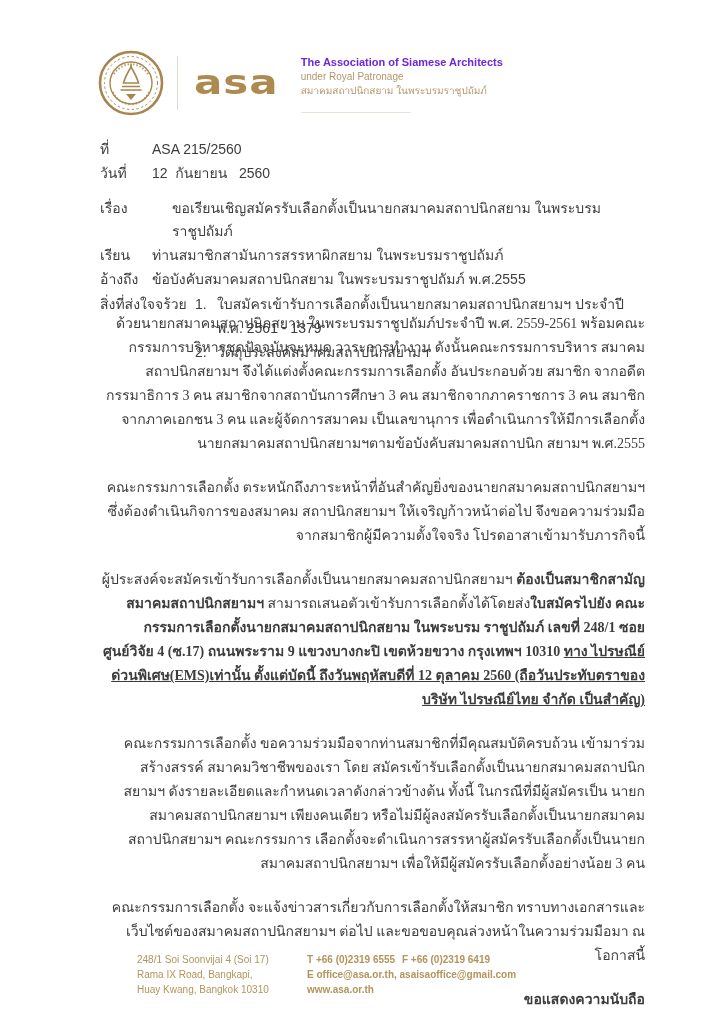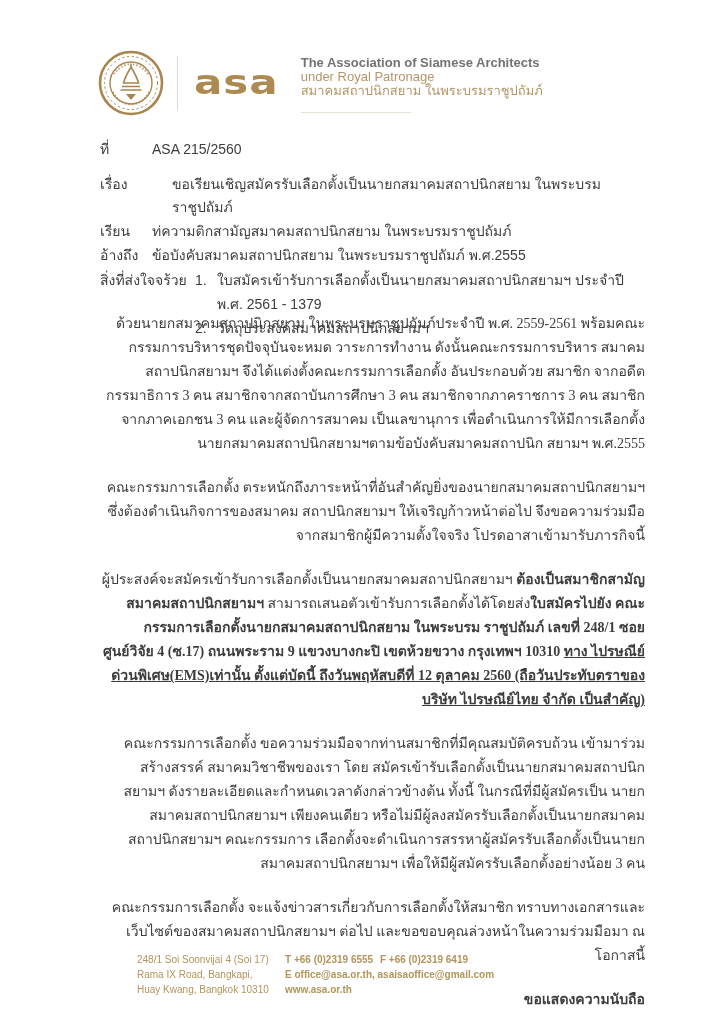--- a/index.html
+++ b/index.html
@@ -12,23 +12,23 @@
   
   .letterhead { position:absolute; top:50px; left:98px; display:flex; align-items:center; }
   .seal { width:66px; height:66px; flex:0 0 auto; }
   .v-divider { width:1px; height:54px; background:#dcd7cf; margin:0 16px 0 13px; }
   .asa-logotype {
     color:#ad8a50; font-weight:800; font-size:42px; line-height:1;
     letter-spacing:1px; transform:scaleY(.82); margin-right:22px;
     font-family:"DejaVu Sans","Liberation Sans",sans-serif;
   }
   .org-block { padding-top:2px; }
-  .org-en { color:#737373; font-weight:700; font-size:13px; line-height:15px; }
-  .org-sub { color:#b4966a; font-size:13px; line-height:14px; }
-  .org-th { color:#b4966a; font-size:13px; line-height:14px; }
+  .org-en { color:#6d28d9; font-weight:700; font-size:11px; line-height:15px; }
+  .org-sub { color:#b4966a; font-size:10px; line-height:14px; }
+  .org-th { color:#b4966a; font-size:10px; line-height:14px; }
   .org-rule { width:110px; height:1px; background:#e7e1d6; margin-top:14px; }
   
   .meta { position:absolute; top:138px; left:100px; width:545px; font-size:14px; }
   .meta-row { display:flex; line-height:23px; margin-bottom:1px; }
   .meta-label { flex:0 0 52px; white-space:pre-wrap; }
   .meta-value { white-space:pre-wrap; }
   .meta-row.subject { margin-top:12px;gap:20px; }
   .enc-row { display:flex; line-height:24px; }
   .enc-label { flex:0 0 95px; }
   .enc-items { display:flex; flex-direction:column; }
@@ -36,21 +36,21 @@
   .enc-num { flex:0 0 22px; }
   
   .doc-body { position:absolute; top:312px; left:100px; width:545px; font-size:14px; line-height:24px; }
   .doc-body p { margin-bottom:20px; text-align:right;font-family:Liberation Serif, serif; }
   .doc-body strong { font-weight:700; }
   .u { text-decoration:underline; }
   .closing { font-weight:700; margin-bottom:4px !important; }
   .signature { width:200px; height:72px; margin:2px 0 6px 2px; }
   
   .footer {
-    position:absolute; top:952px; left:137px; display:flex; 
+    position:absolute; top:952px; left:137px; display:flex; gap:22px;
     color:#b2945c; font-size:10px; line-height:15px;
   }
   .footer .col { white-space:nowrap; }
   .footer .col-en { width:148px; }
   .footer .col-th { width:128px; }
   .footer b { font-weight:700; }
   .contact-line span { margin-right:4px;font-weight:bold; }
 </style>
 </head>
 <body>
@@ -81,27 +81,31 @@
       <div class="org-th">สมาคมสถาปนิกสยาม ในพระบรมราชูปถัมภ์</div>
       <div class="org-rule"></div>
     </div>
   </header>
 
   <section class="meta">
     <div class="meta-row">
       <span class="meta-label">ที่</span>
       <span class="meta-value">ASA 215/2560</span>
     </div>
+    <div class="meta-row">
+      <span class="meta-label">วันที่</span>
+      <span class="meta-value">12  กันยายน   2560</span>
+    </div>
     <div class="meta-row subject">
       <span class="meta-label">เรื่อง</span>
       <span class="meta-value">ขอเรียนเชิญสมัครรับเลือกตั้งเป็นนายกสมาคมสถาปนิกสยาม ในพระบรมราชูปถัมภ์</span>
     </div>
     <div class="meta-row">
       <span class="meta-label">เรียน</span>
-      <span class="meta-value">ท่ความติกสามัญสมาคมสถาปนิกสยาม ในพระบรมราชูปถัมภ์</span>
+      <span class="meta-value">ท่านสมาชิกสามันการสรรหาผิกสยาม ในพระบรมราชูปถัมภ์</span>
     </div>
     <div class="meta-row">
       <span class="meta-label">อ้างถึง</span>
       <span class="meta-value">ข้อบังคับสมาคมสถาปนิกสยาม ในพระบรมราชูปถัมภ์ พ.ศ.2555</span>
     </div>
     <div class="enc-row">
       <span class="enc-label">สิ่งที่ส่งใจจร้วย</span>
       <span class="enc-items">
         <span class="enc-item">
           <span class="enc-num">1.</span>

